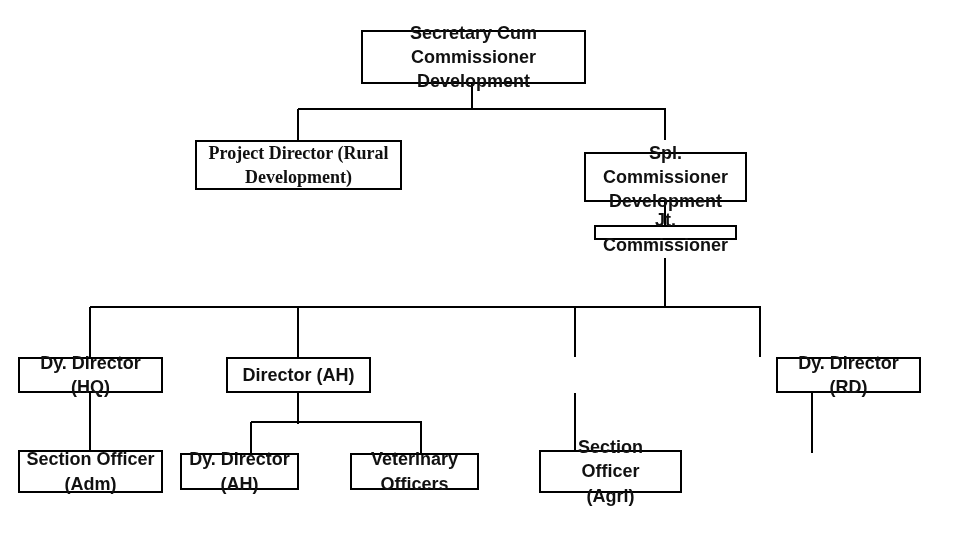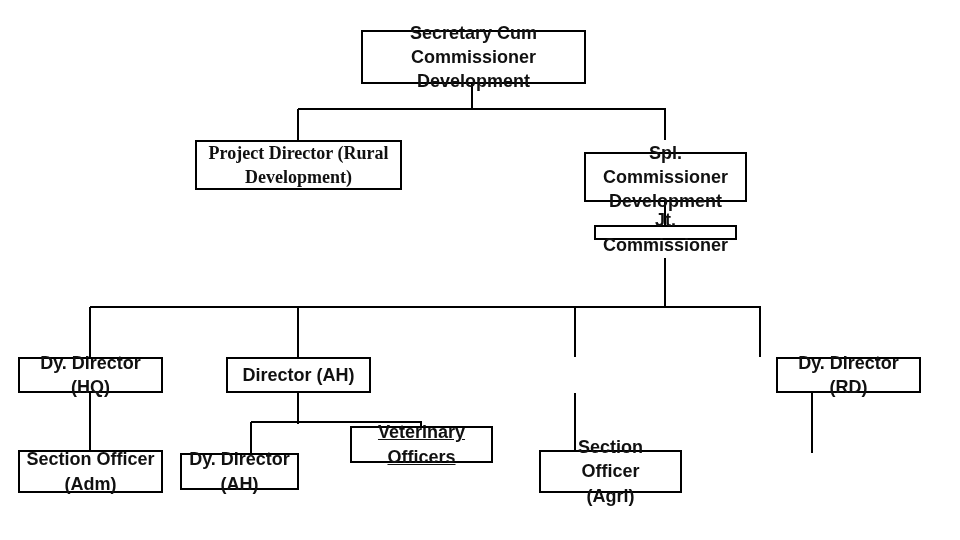--- a/index.html
+++ b/index.html
@@ -68,16 +68,16 @@
 Development)</div>
     <div class="node" style="left: 584px; top: 140px; width: 163px; height: 50px; margin-top: 12px;">Spl. Commissioner
 Development</div>
     <div class="node" style="left: 594px; top: 225px; width: 143px; height: 15px;">Jt. Commissioner</div>
     <div class="node" style="left: 18px; top: 357px; width: 145px; height: 36px;">Dy. Director (HQ)</div>
     <div class="node" style="left: 226px; top: 357px; width: 145px; height: 36px;">Director (AH)</div>
     <div class="node" style="left: 742px; top: 357px; width: 145px; height: 36px; margin-left: 34px;">Dy. Director (RD)</div>
     <div class="node" style="left: 18px; top: 450px; width: 145px; height: 43px;">Section Officer
 (Adm)</div>
     <div class="node" style="left: 180px; top: 453px; width: 119px; height: 37px;">Dy. Director (AH)</div>
-    <div class="node" style="left: 350px; top: 426px; width: 143px; height: 37px; text-decoration: underline;">Veterinary Officers</div>
+    <div class="node" style="left: 350px; top: 453px; width: 129px; height: 37px;">Veterinary Officers</div>
     <div class="node" style="left: 539px; top: 450px; width: 143px; height: 43px;">Section Officer
 (Agri)</div>
   </div>
 
 </body></html>

